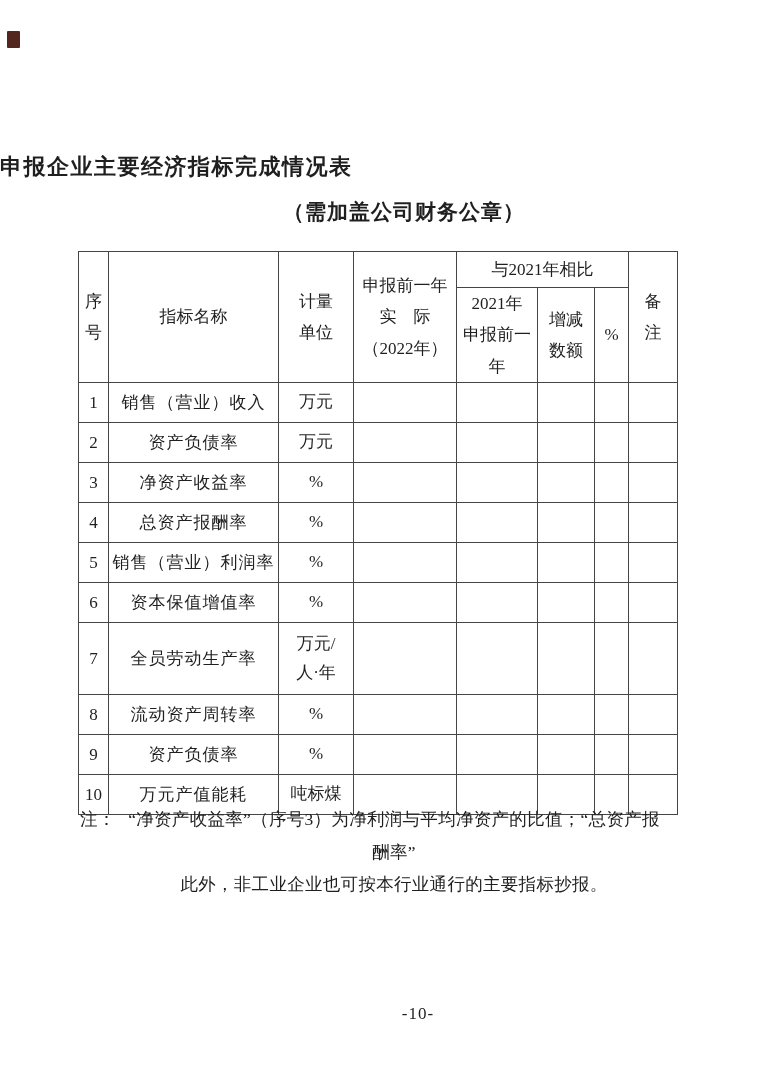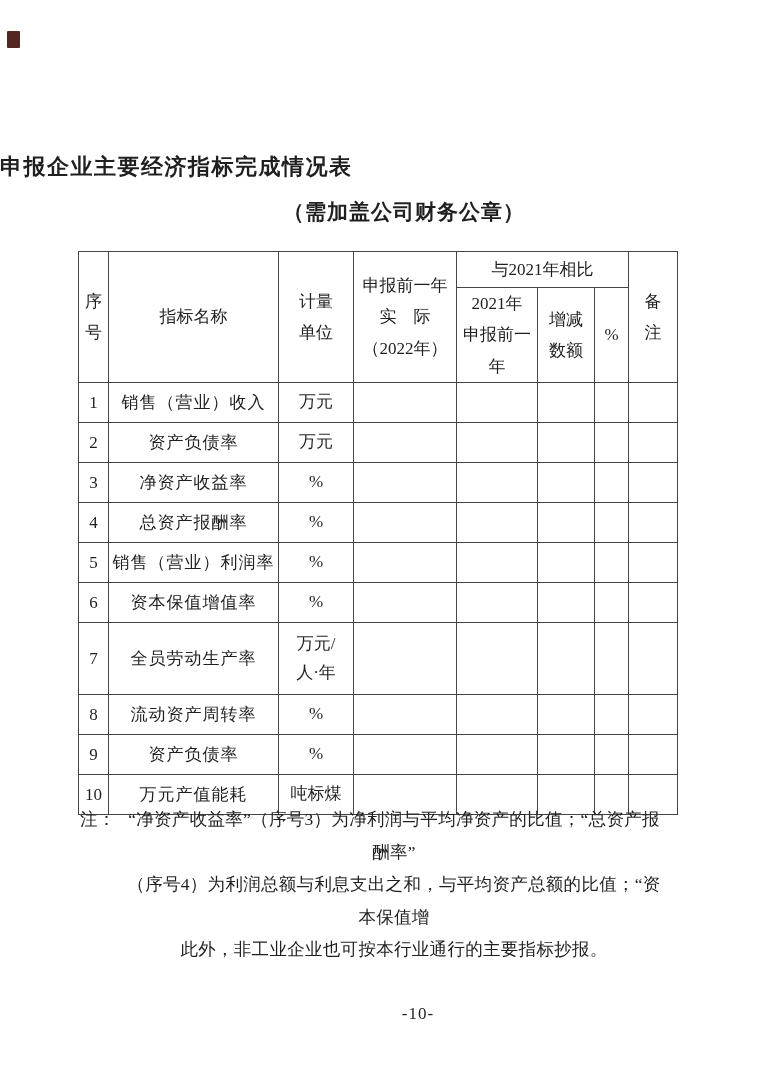--- a/index.html
+++ b/index.html
@@ -207,18 +207,17 @@
     <td class="cell-value"></td>
     <td class="cell-value"></td>
   </tr>
     </tbody>
 </table>
 
 <div class="note">
   <span class="note-label">注：</span>
   <div class="note-lines">
       <div>“净资产收益率”（序号3）为净利润与平均净资产的比值；“总资产报酬率”</div>
-      <div>（序号4）为利润总额与利息支出之和，与平均资产总额的比值；“资本保值增</div>
       <div>此外，非工业企业也可按本行业通行的主要指标抄报。</div>
     </div>
 </div>
 
 <div class="page-number">-10-</div>
 
 </body></html>

